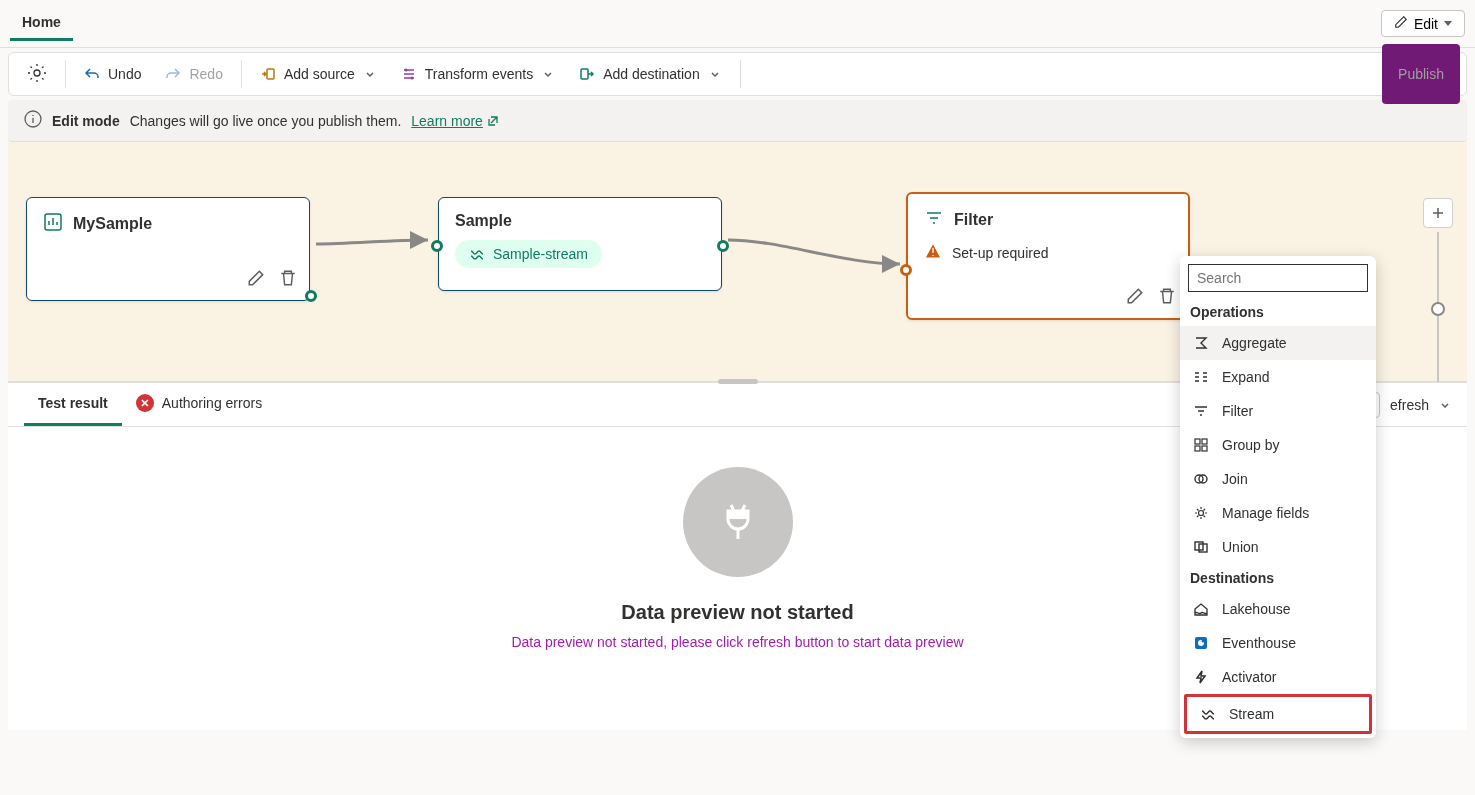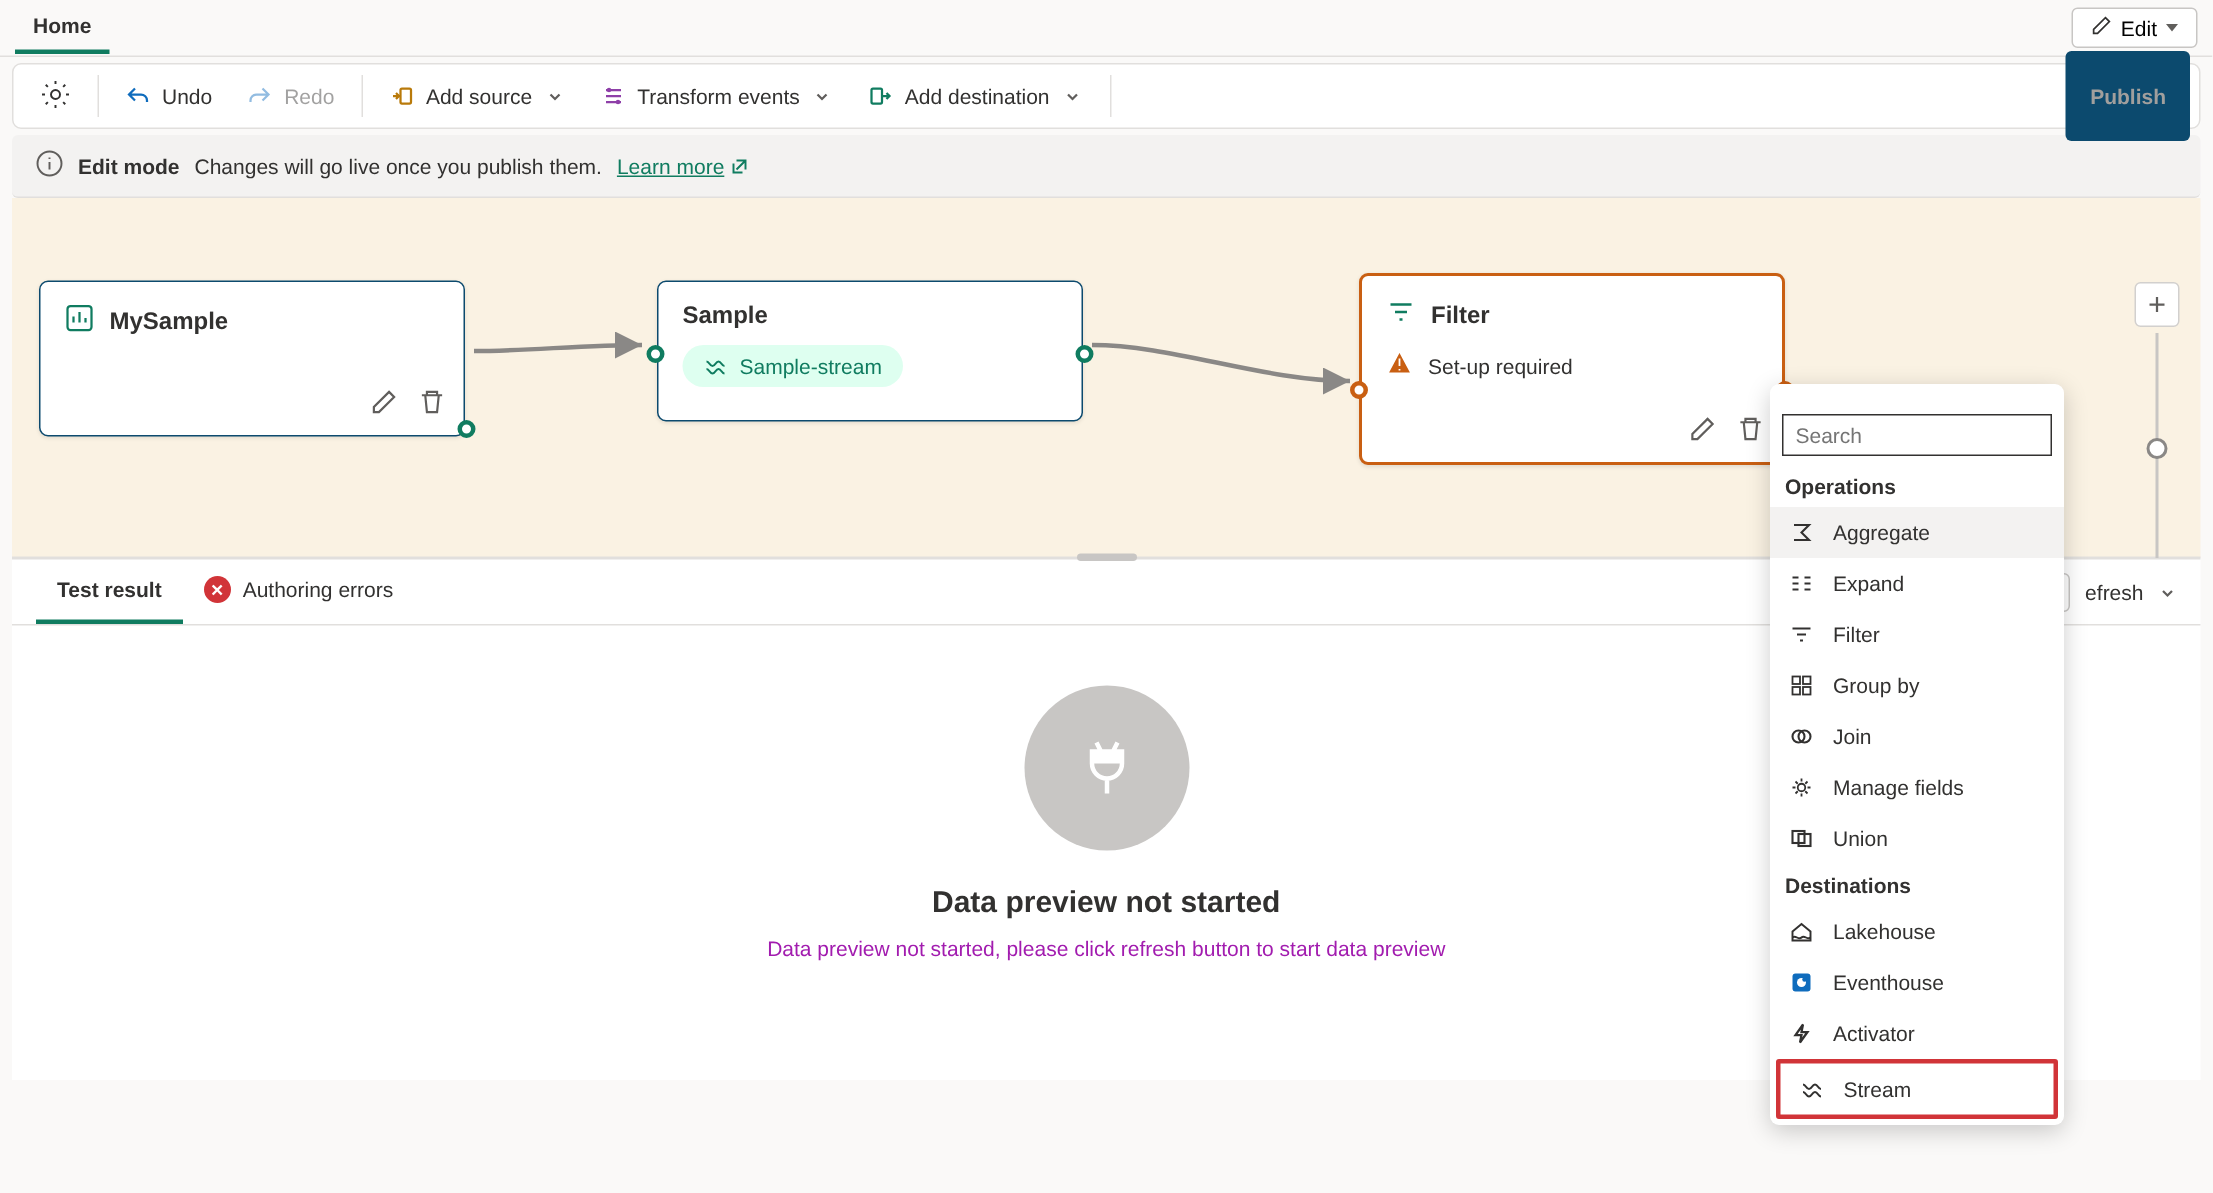--- a/index.html
+++ b/index.html
@@ -1,30 +1,30 @@
 <!DOCTYPE html>
 <html><head>
 <meta charset="utf-8">
 <style>
 * { box-sizing: border-box; margin: 0; padding: 0; }
 body { font-family: "Segoe UI", -apple-system, sans-serif; font-size: 14px; color: #323130; background: #faf9f8; width: 1475px; height: 795px; overflow: hidden; }
 
 
-.tab-row { display: flex; align-items: center; height: 38px; padding: 0 10px; border-bottom: 1px solid #e1dfdd; background: #faf9f8; }
+.tab-row { display: flex; align-items: center; height: 48px; padding: 0 10px; border-bottom: 1px solid #e1dfdd; background: #faf9f8; }
 .tab { padding: 8px 12px; font-weight: 600; font-size: 14px; cursor: pointer; border-bottom: 3px solid transparent; }
 .tab.active { border-bottom-color: #107c60; color: #323130; }
 .tab-spacer { flex: 1; }
 .edit-btn { display: flex; align-items: center; gap: 6px; padding: 4px 12px; border: 1px solid #c8c6c4; border-radius: 4px; background: white; cursor: pointer; font-size: 14px; }
 .caret-down { width: 0; height: 0; border-left: 4px solid transparent; border-right: 4px solid transparent; border-top: 5px solid #605e5c; }
 
 
 .toolbar { display: flex; align-items: center; height: 44px; background: white; border: 1px solid #e1dfdd; border-radius: 6px; margin: 4px 8px 0 8px; padding: 0 6px; }
 .tb-btn { display: flex; align-items: center; gap: 8px; padding: 6px 12px; cursor: pointer; border-radius: 4px; }
 .tb-btn.disabled { opacity: 0.45; cursor: default; }
-.tb-btn.publish-disabled { background: #0c4a6e; color: #a19f9d; border-radius: 4px; padding: 22px 16px; font-weight: 700; }
+.tb-btn.publish-disabled { background: #701a75; color: #a19f9d; border-radius: 4px; padding: 22px 16px; font-weight: 400; }
 .tb-sep { width: 1px; height: 28px; background: #e1dfdd; margin: 0 6px; }
 .chev { width: 14px; height: 14px; display: inline-flex; align-items: center; justify-content: center; }
 
 
 .info-bar { display: flex; align-items: center; gap: 10px; padding: 10px 16px; background: #f3f2f1; border-bottom: 1px solid #e1dfdd; margin: 4px 8px 0 8px; border-radius: 4px; }
 .info-bar .label-bold { font-weight: 600; }
 .learn-link { color: #107c60; text-decoration: underline; cursor: pointer; display: inline-flex; align-items: center; gap: 4px; }
 
 
 .canvas-wrap { position: relative; background: #faf2e3; margin: 0 8px; height: 240px; border-bottom: 1px solid #e1dfdd; }
@@ -62,21 +62,21 @@
 .refresh { display: flex; align-items: center; gap: 6px; cursor: pointer; }
 .refresh-text { padding-right: 4px; }
 
 .bp-body { display: flex; flex-direction: column; align-items: center; justify-content: center; padding: 40px 0 80px 0; }
 .plug-circle { width: 110px; height: 110px; border-radius: 50%; background: #c8c6c4; display: flex; align-items: center; justify-content: center; margin-bottom: 24px; }
 .bp-h { font-size: 20px; font-weight: 600; margin-bottom: 10px; }
 .bp-p { color: #a21caf; }
 
 
 .popover { position: absolute; background: white; border-radius: 6px; box-shadow: 0 4px 16px rgba(0,0,0,0.2); width: 196px; z-index: 100; padding: 8px 0 4px 0; }
-.pop-search { margin: 12px 8px 6px 8px; }
+.pop-search { margin: 0 8px 6px 8px; }
 .pop-search input { width: 100%; padding: 5px 8px; border: 1px solid #323130; font-size: 14px; outline: none; }
 .pop-section { font-weight: 600; padding: 6px 10px; font-size: 14px; }
 .pop-item { display: flex; align-items: center; gap: 12px; padding: 8px 12px; cursor: pointer; font-size: 14px; }
 .pop-item.hover { background: #f3f2f1; }
 .pop-item.highlight { border: 3px solid #d13438; margin: 0 4px 0 4px; border-radius: 2px; }
 .pop-icon { width: 18px; height: 18px; display: inline-flex; align-items: center; justify-content: center; color: #323130; }
 
 </style>
 </head>
 <body>

